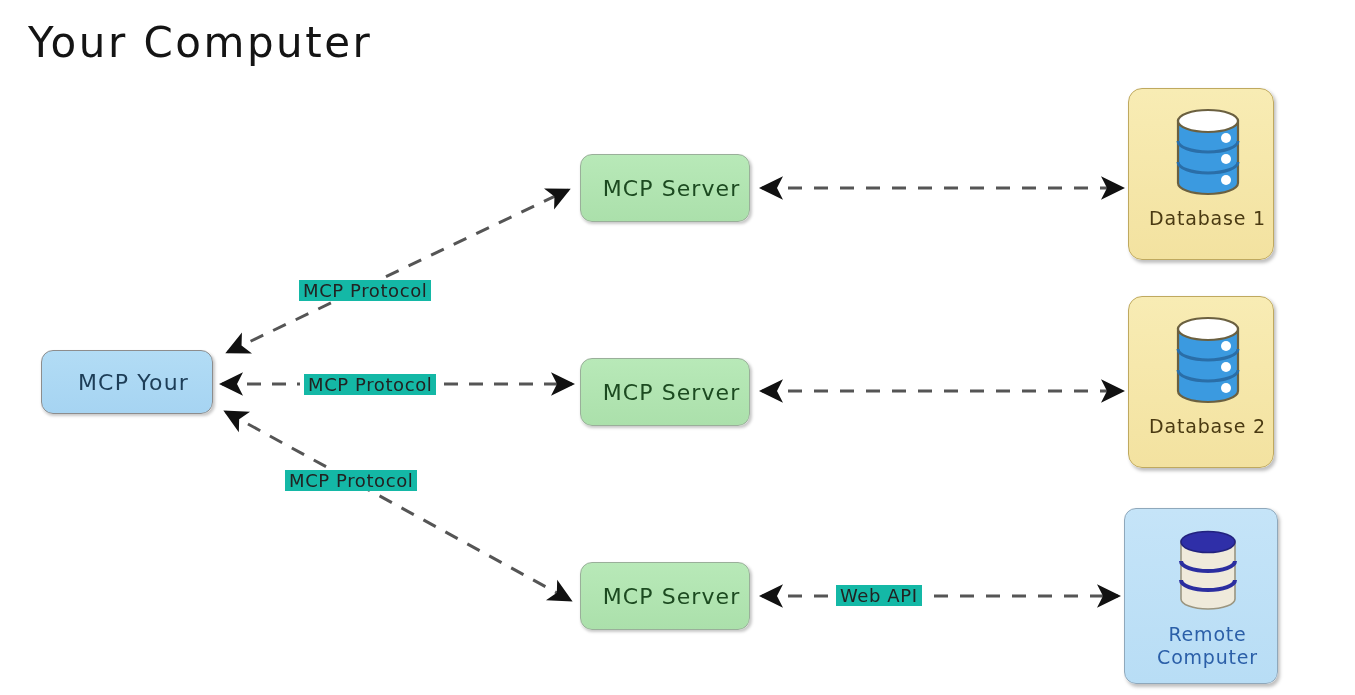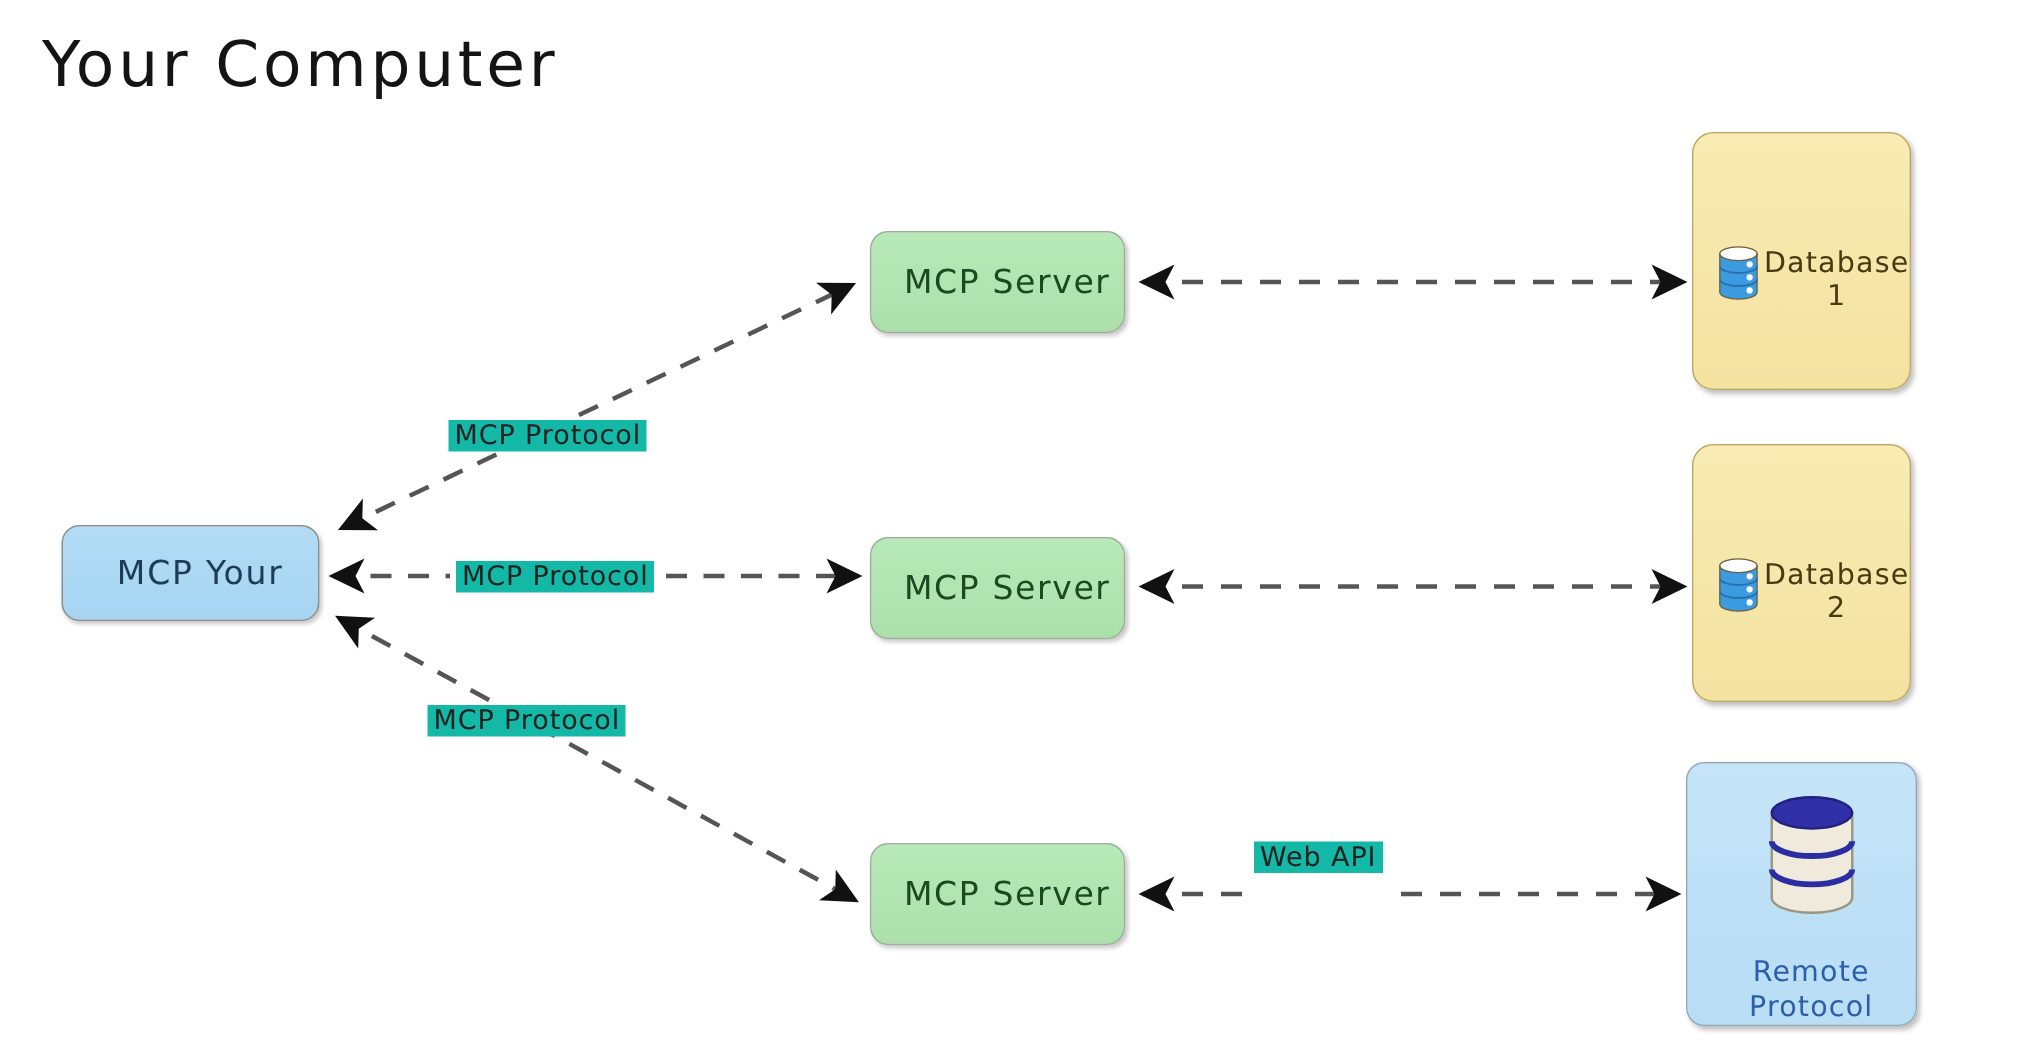--- a/index.html
+++ b/index.html
@@ -87,20 +87,21 @@
     font-weight: 500;
   }
   .server-1 { top: 154px; }
   .server-2 { top: 358px; }
   .server-3 { top: 562px; }
 
   .node-db {
     left: 1128px;
     width: 146px;
     height: 172px;
+    flex-direction: column;
     justify-content: flex-start;
     background: linear-gradient(180deg, #f8ecb4 0%, #f3e2a0 100%);
     border: 1.8px solid #bfa95f;
     border-radius: 14px;
     box-shadow: 2px 2.5px 3.5px rgba(0,0,0,0.25);
     padding-top: 16px;
   }
   .db-1 { top: 88px; }
   .db-2 { top: 296px; }
 
@@ -122,42 +123,42 @@
     background: linear-gradient(180deg, #c5e4f8 0%, #b8ddf5 100%);
     border: 1.8px solid #8fa8bb;
     border-radius: 12px;
     box-shadow: 2px 2.5px 3.5px rgba(0,0,0,0.25);
     padding-top: 18px;
   }
   .node-remote .db-caption {
     font-size: 19px;
     letter-spacing: 0.8px;
     color: #2b5fa8;
-    margin-top: 21px;
+    margin-top: 6px;
     line-height: 1.2;
   }
 
   
   .db-icon { display: block; }
 
   
   .edge-label {
     position: absolute;
     font-family: "DejaVu Sans", sans-serif;
     font-size: 18px;
     letter-spacing: 0.6px;
     color: #222222;
     white-space: nowrap;
     background: #14b8a6;
     padding: 0 4px;
   }
   .lbl-top       { left: 299px; top: 280px; }
   .lbl-mid       { left: 304px; top: 374px; }
   .lbl-bottom    { left: 285px; top: 470px; }
-  .lbl-webapi    { left: 836px; top: 561px; }
+  .lbl-webapi    { left: 836px; top: 585px; }
 </style>
 </head>
 <body>
 
 <div id="canvas">
 
   <svg class="svg-layer" viewBox="0 0 1355 695" xmlns="http://www.w3.org/2000/svg">
     <defs>
       <marker id="ah-end" markerWidth="9" markerHeight="9" refX="7.6" refY="4.5" orient="auto" markerUnits="strokeWidth">
         <path d="M0.6,0.6 L8.6,4.5 L0.6,8.4 L2.6,4.5 Z" fill="#111111"></path>
@@ -234,21 +235,21 @@
   <div class="node node-remote">
     <svg class="db-icon" width="78" height="90" viewBox="0 0 78 90" xmlns="http://www.w3.org/2000/svg">
       <g>
         <path d="M12,15 L12,72 a27,10 0 0 0 54,0 L66,15 Z" fill="#efeadb" stroke="#9a9580" stroke-width="1.6"></path>
         <path d="M12,34 a27,10 0 0 0 54,0" fill="none" stroke="#2b2ea0" stroke-width="4"></path>
         <path d="M12,53 a27,10 0 0 0 54,0" fill="none" stroke="#2b2ea0" stroke-width="4"></path>
         <ellipse cx="39" cy="15" rx="27" ry="10.5" fill="#2f2fa8" stroke="#22227e" stroke-width="1.6"></ellipse>
       </g>
     </svg>
     <span class="db-caption">Remote</span>
-    <span class="db-caption" style="margin-top:0">Protocol</span>
+    <span class="db-caption" style="margin-top:0">Computer</span>
   </div>
 
   <div class="edge-label lbl-top">MCP Protocol</div>
   <div class="edge-label lbl-mid">MCP Protocol</div>
   <div class="edge-label lbl-bottom">MCP Protocol</div>
   <div class="edge-label lbl-webapi">Web API</div>
 
 </div>
 
 </body></html>

